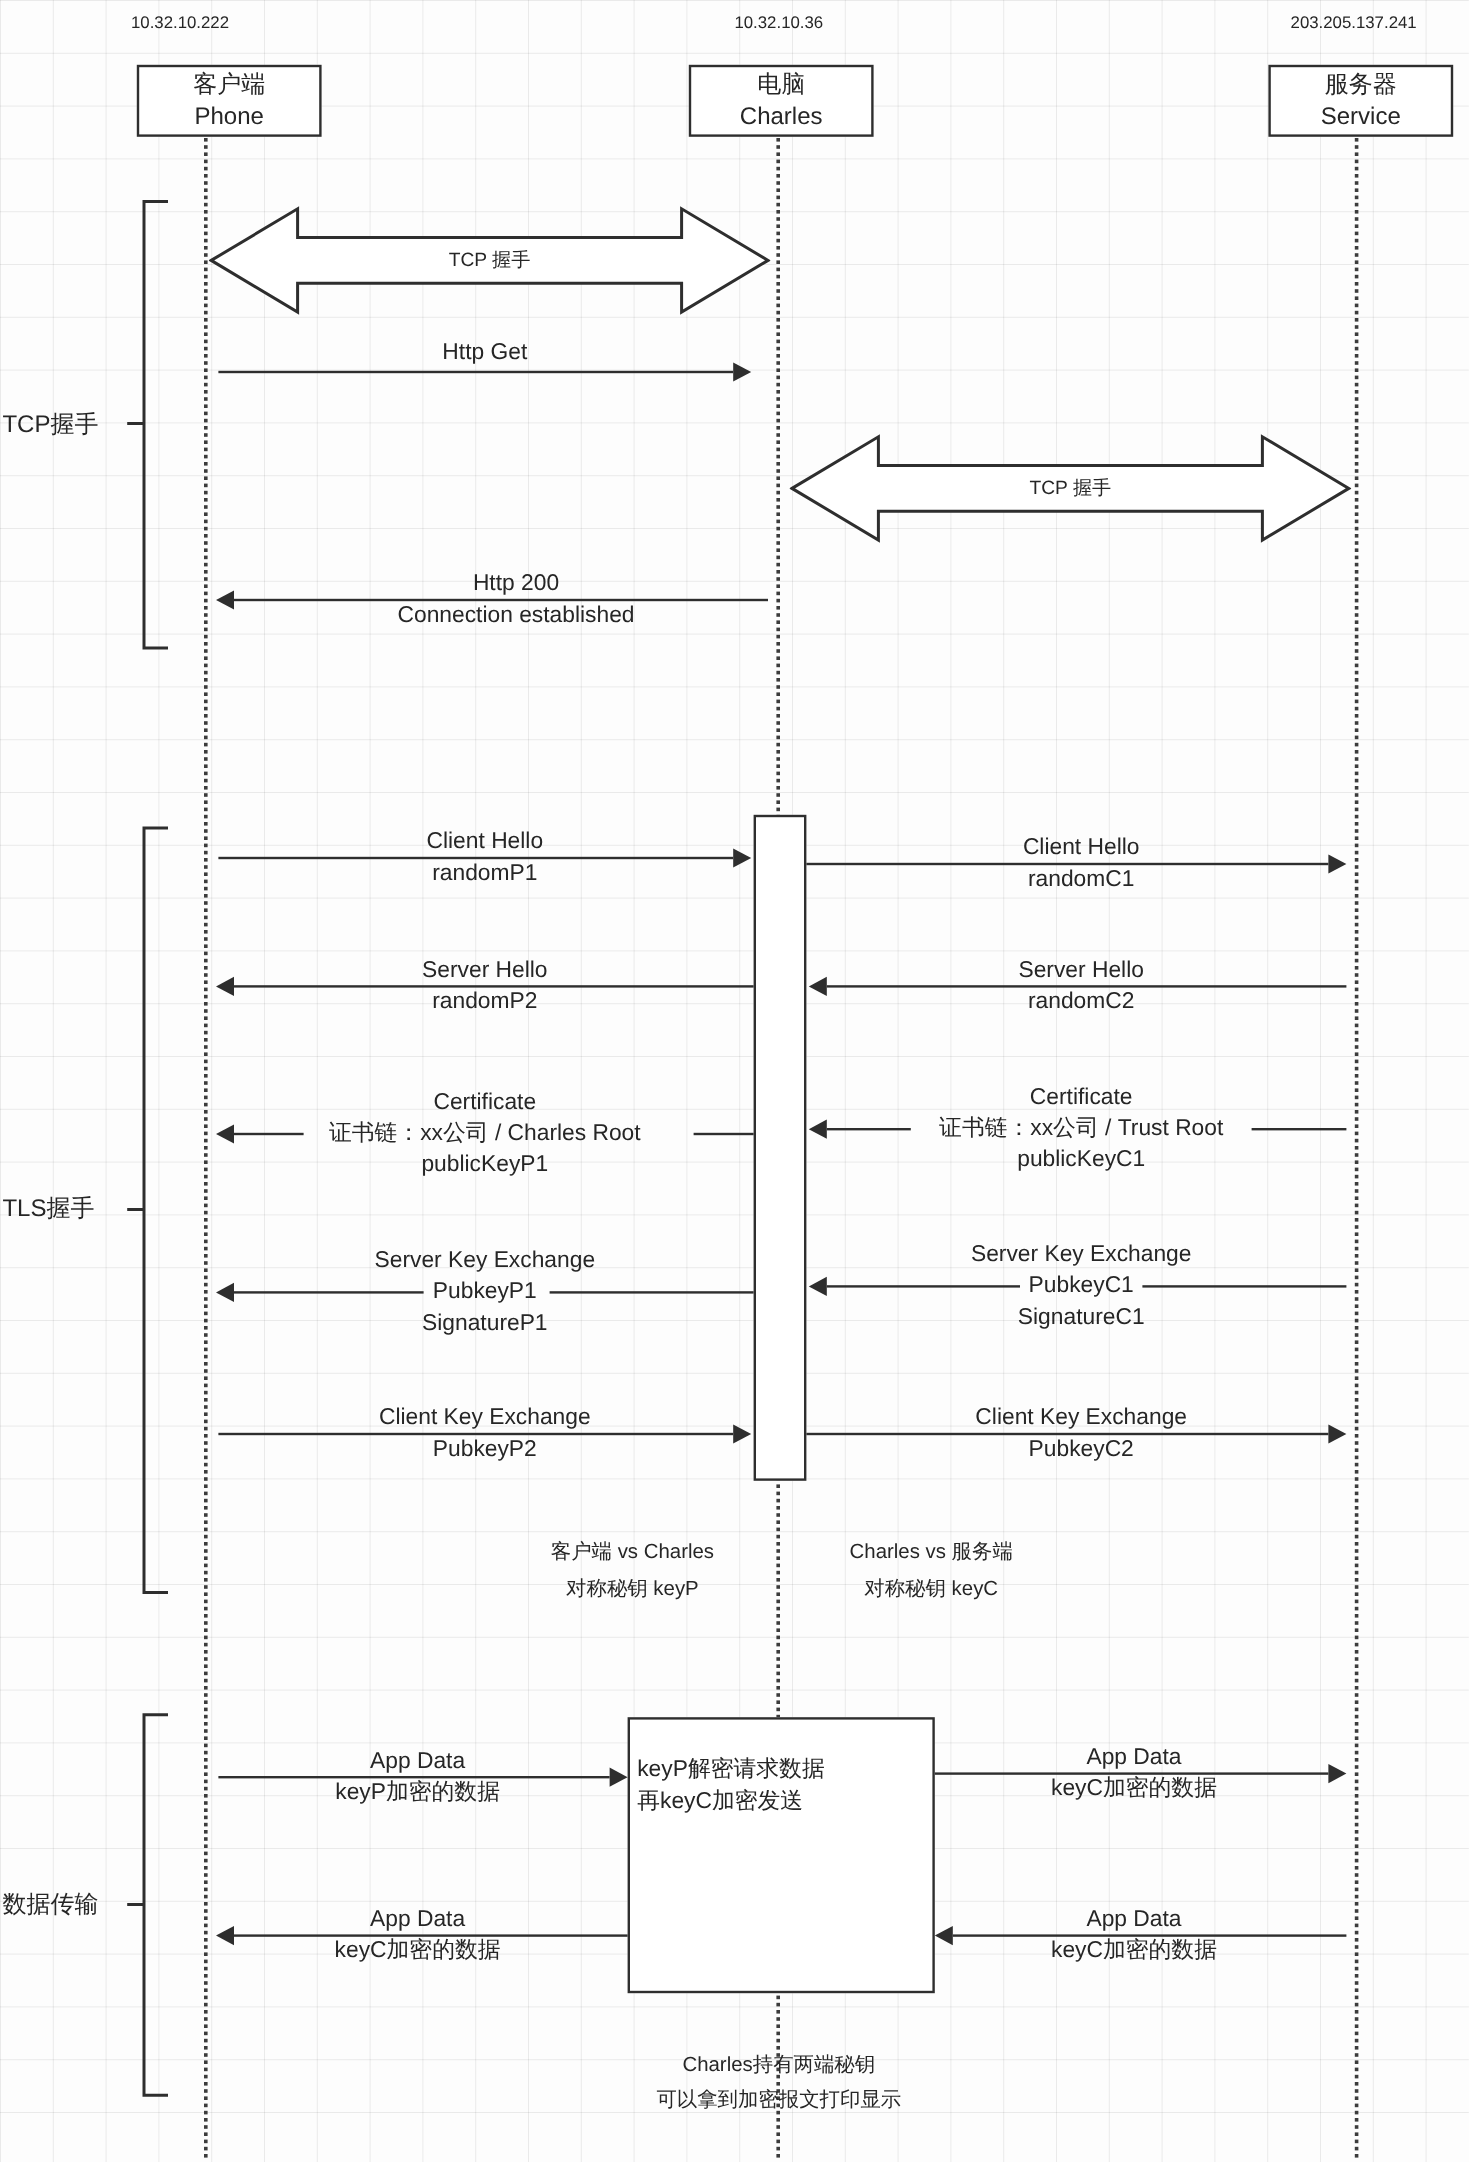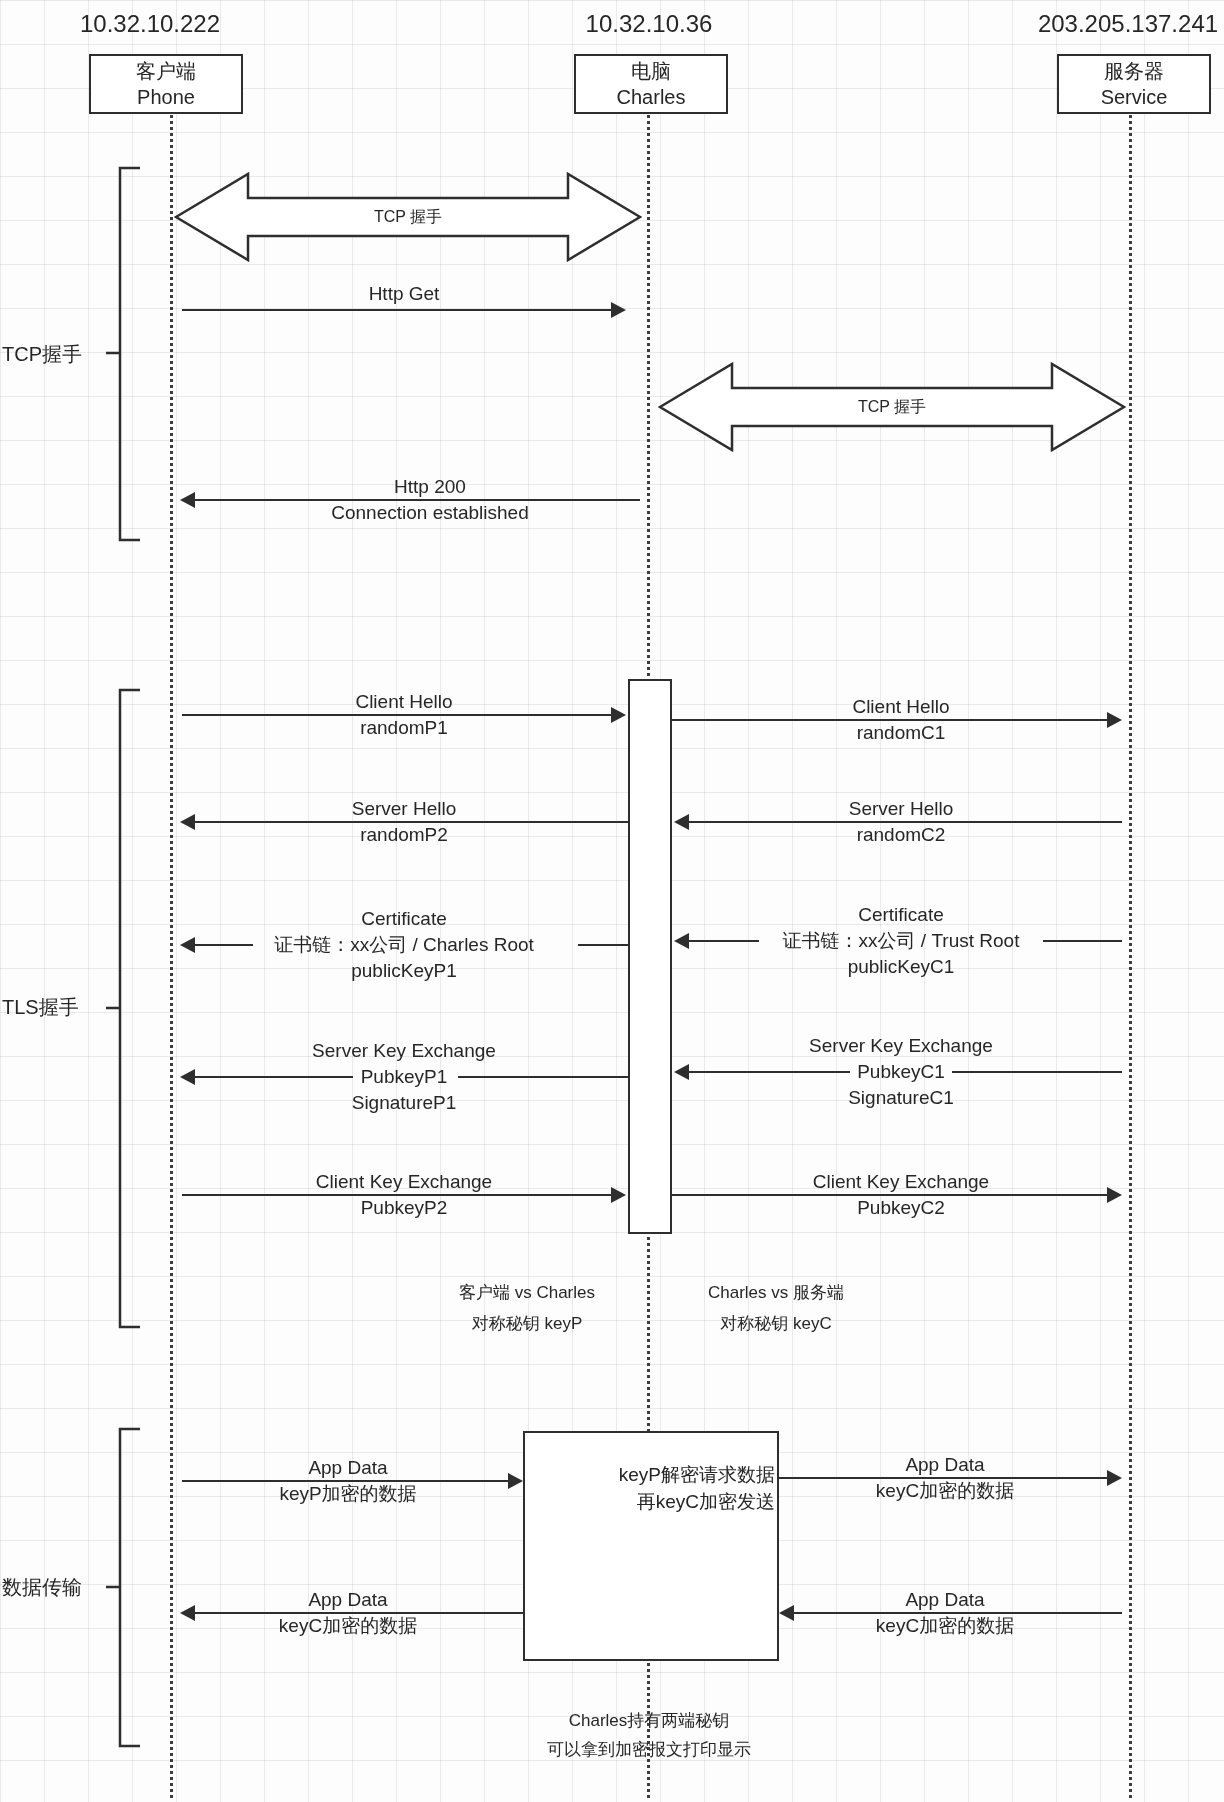--- a/index.html
+++ b/index.html
@@ -5,33 +5,33 @@
   html,body{margin:0;padding:0;}
   body{font-family:"Liberation Sans","DejaVu Sans",sans-serif;color:#262626;}
   .canvas{
     position:relative;width:1224px;height:1802px;overflow:hidden;
     background-color:#fdfdfd;
     background-image:
       linear-gradient(to right, rgba(0,0,0,0.075) 1px, transparent 1px),
       linear-gradient(to bottom, rgba(0,0,0,0.075) 1px, transparent 1px);
     background-size:44px 44px;
   }
-  .ip{position:absolute;transform:translateX(-50%);font-size:24px;white-space:nowrap;z-index:4;}
+  .ip{position:absolute;transform:translateX(-50%);font-size:14px;white-space:nowrap;z-index:4;}
   .pbox{
     position:absolute;width:150px;height:56px;background:#fff;border:2px solid #2e2e2e;
     display:flex;flex-direction:column;align-items:center;justify-content:center;
     font-size:20px;line-height:26px;z-index:4;text-align:center;
   }
   .lifeline{position:absolute;width:0;border-left:3px dotted #3c3c3c;z-index:1;}
   .activation{position:absolute;background:#fff;border:2px solid #2e2e2e;z-index:2;}
   .databox{
     position:absolute;background:#fff;border:2px solid #2e2e2e;z-index:2;
     display:flex;flex-direction:column;justify-content:space-between;
     padding:28px 2px 20px 6px;box-sizing:border-box;
-    font-size:19px;line-height:27px;text-align:right;
+    font-size:19px;line-height:27px;text-align:left;
   }
   .line{position:absolute;height:2px;background:#2e2e2e;z-index:3;}
   .line.ar::after{
     content:"";position:absolute;right:-15px;top:-7px;width:0;height:0;
     border-top:8px solid transparent;border-bottom:8px solid transparent;border-left:15px solid #2e2e2e;
   }
   .line.al::before{
     content:"";position:absolute;left:-15px;top:-7px;width:0;height:0;
     border-top:8px solid transparent;border-bottom:8px solid transparent;border-right:15px solid #2e2e2e;
   }
@@ -58,21 +58,21 @@
 <div class="canvas">
 
   <div class="ip" style="left:150px;top:10px;">10.32.10.222</div>
   <div class="ip" style="left:649px;top:10px;text-align:center;">10.32.10.36</div>
   <div class="ip" style="left:1128px;top:10px;">203.205.137.241</div>
 
   <div class="lifeline" style="left:170px;top:110px;height:1688px;"></div>
   <div class="lifeline" style="left:647px;top:110px;height:1688px;"></div>
   <div class="lifeline" style="left:1129px;top:110px;height:1688px;"></div>
 
-  <div class="pbox" style="left:89px;top:54px;">
+  <div class="pbox" style="left:114px;top:54px;">
     <div>客户端</div>
     <div>Phone</div>
   </div>
   <div class="pbox" style="left:574px;top:54px;">
     <div>电脑</div>
     <div>Charles</div>
   </div>
   <div class="pbox" style="left:1057px;top:54px;">
     <div>服务器</div>
     <div>Service</div>

